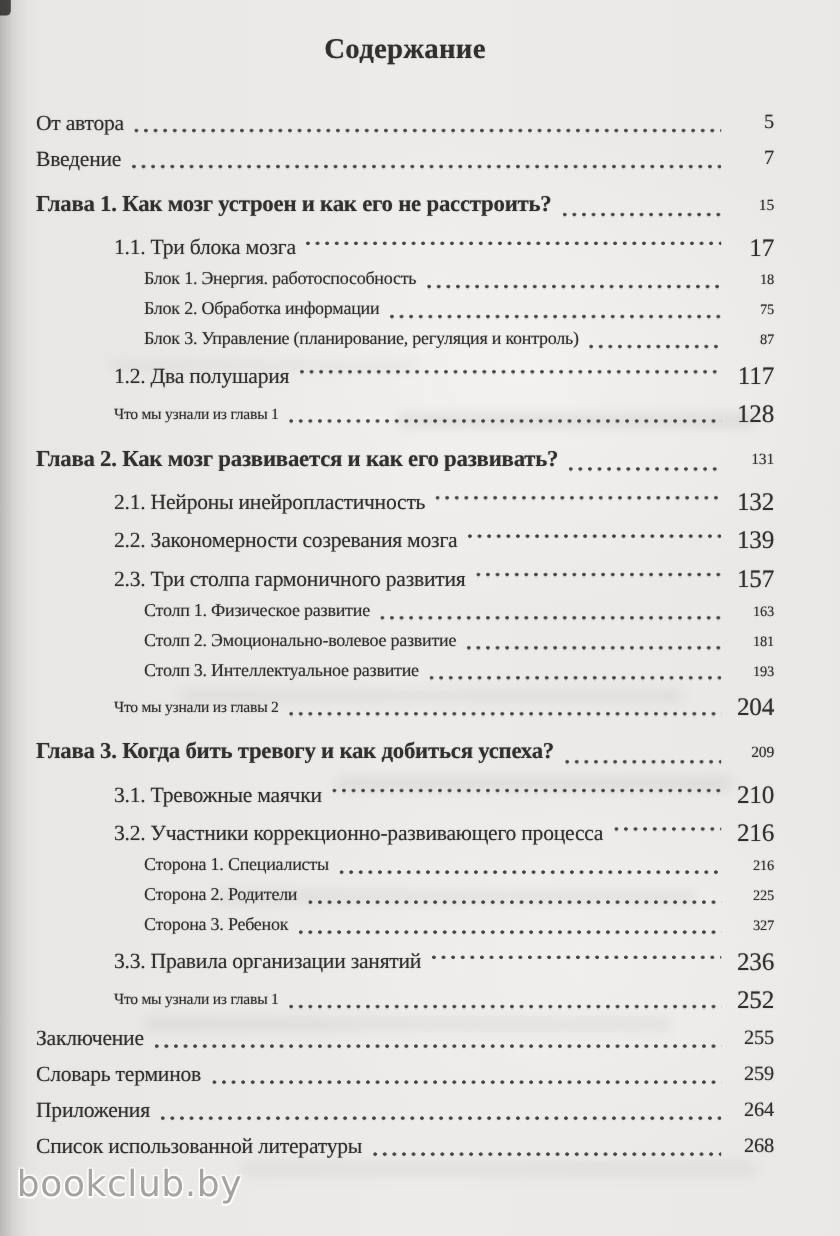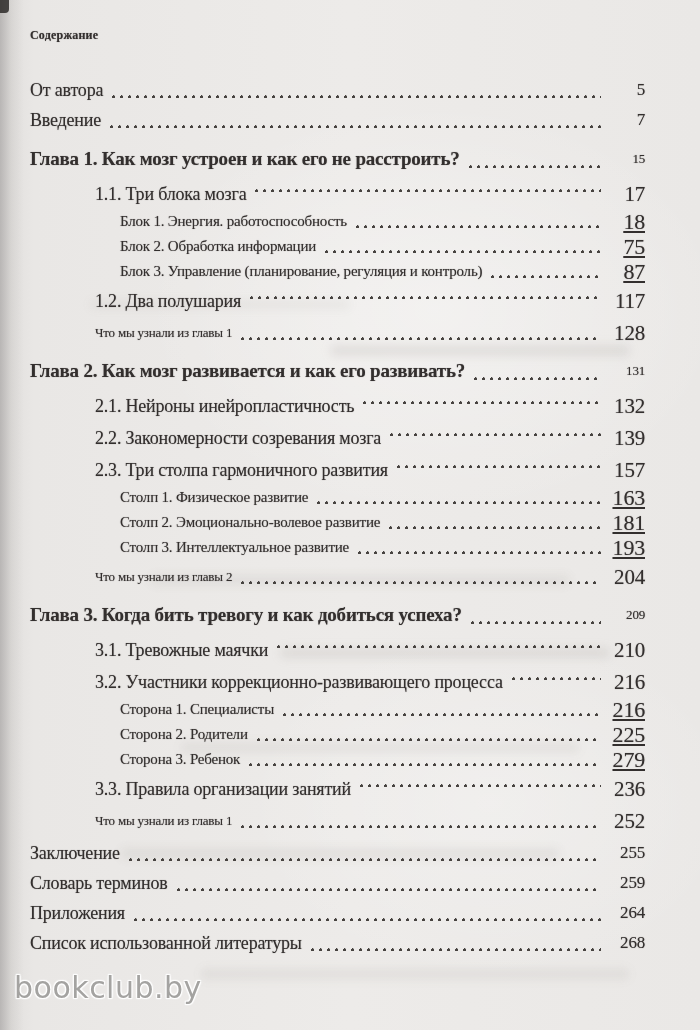--- a/index.html
+++ b/index.html
@@ -31,21 +31,22 @@
   .s1 { left: 330px; top: 345px; width: 300px; height: 11px; }
   .s2 { left: 150px; top: 575px; width: 420px; height: 10px; opacity:.8; }
   .s3 { left: 280px; top: 648px; width: 330px; height: 10px; }
   .s4 { left: 180px; top: 742px; width: 400px; height: 11px; opacity:.7; }
   .s5 { left: 120px; top: 848px; width: 440px; height: 11px; opacity:.8; }
   .s6 { left: 200px; top: 968px; width: 430px; height: 12px; opacity:.7; }
   .s7 { left: 90px;  top: 300px; width: 260px; height: 9px;  opacity:.6; }
 
   .page-title {
     margin: 28px 55px 0 30px;
-    font-size: 12px; font-weight: bold;
+    text-align: center;
+    font-size: 24px; font-weight: bold;
     letter-spacing: 0.2px;
     text-shadow: 0 0 1px rgba(50,46,44,0.55);
   }
 
   .toc {
     position: relative;
     margin: 32px 55px 0 30px;
   }
   .row {
     display: flex; align-items: flex-end;
@@ -61,21 +62,21 @@
   }
   .pg { min-width: 38px; text-align: right; white-space: nowrap; }
 
   .lvl-top     { font-size: 18px; line-height: 30px; }
   .lvl-top .pg { font-size: 17px; }
   .lvl-chapter { font-size: 19px; line-height: 32px; font-weight: bold; margin-top: 8px; margin-bottom: 4px; }
   .lvl-chapter .pg { font-size: 13px; font-weight: normal; }
   .lvl-section { font-size: 18px; line-height: 30px; padding-left: 65px; margin-top: 2px; align-items: center; }
   .lvl-section .pg { font-size: 21px; }
   .lvl-sub     { font-size: 15px; line-height: 25px; padding-left: 90px; }
-  .lvl-sub .pg { font-size: 22px; text-decoration: underline; }
+  .lvl-sub .pg { font-size: 12px; }
   .lvl-sub .dots { margin-bottom: 5px; background-size: 8px 4px; }
   .lvl-note    { font-size: 13px; line-height: 28px; padding-left: 65px; margin-top: 3px; margin-bottom: 3px; }
   .lvl-note .pg { font-size: 21px; }
 
   .watermark {
     position: absolute; left: 14px; top: 970px;
     font-family: "DejaVu Sans", "Liberation Sans", sans-serif;
     font-weight: normal;
     font-size: 30px; letter-spacing: 0.5px;
     color: #a4a3a1;
@@ -227,21 +228,21 @@
 
   <div class="row lvl-sub">
     <span class="lbl">Сторона 2. Родители</span>
     <span class="dots"></span>
     <span class="pg">225</span>
   </div>
 
   <div class="row lvl-sub">
     <span class="lbl">Сторона 3. Ребенок</span>
     <span class="dots"></span>
-    <span class="pg">279</span>
+    <span class="pg">327</span>
   </div>
 
   <div class="row lvl-section">
     <span class="lbl">3.3. Правила организации занятий</span>
     <span class="dots"></span>
     <span class="pg">236</span>
   </div>
 
   <div class="row lvl-note">
     <span class="lbl">Что мы узнали из главы 1</span>

